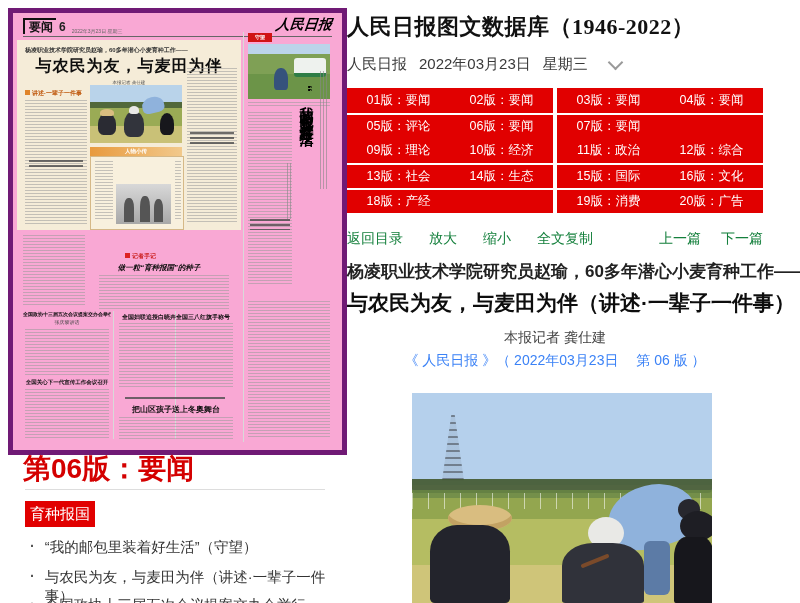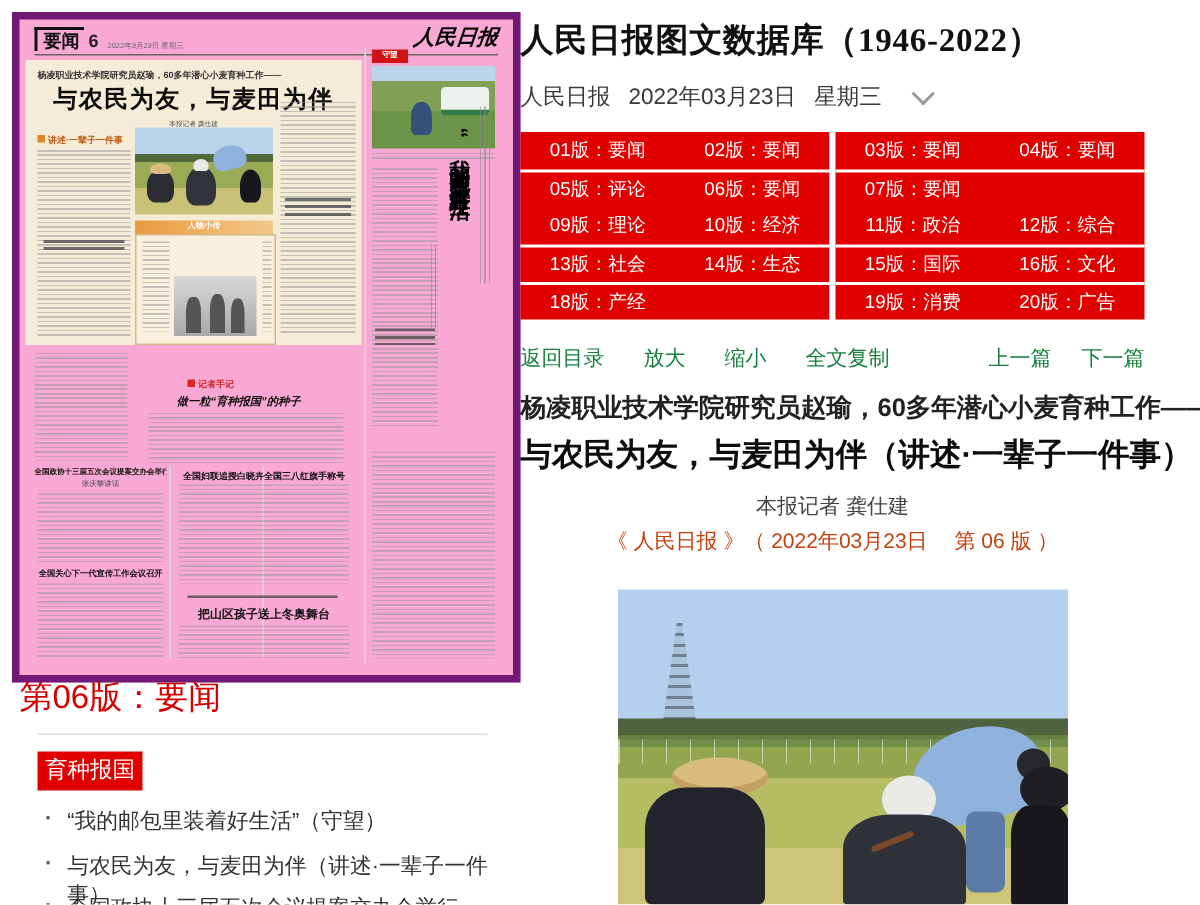--- a/index.html
+++ b/index.html
@@ -33,21 +33,21 @@
   .notes-tag::before{content:"";display:inline-block;width:5px;height:5px;background:#d22;margin-right:2px;}
   .mini-h{font-weight:bold;color:#111;text-align:center;white-space:nowrap;overflow:hidden;}
   .colrule{background:#d9d9d9;width:1px;}
   
   .side-tag{left:235px;top:20px;width:24px;height:9px;background:#d42;background:#d01414;color:#fff;font-size:5px;text-align:center;line-height:9px;font-weight:bold;}
   .green-photo{left:235px;top:31px;width:82px;height:55px;overflow:hidden;background:linear-gradient(#bcd4ea 0 18%,#7fa055 18% 55%,#6c9448 55% 100%);}
   .van{position:absolute;left:46px;top:14px;width:32px;height:15px;background:#eef2ee;border-radius:3px;border-bottom:4px solid #2e7d46;}
   .postman{position:absolute;left:26px;top:24px;width:14px;height:22px;background:#35527c;border-radius:45% 45% 20% 20%;}
   .vtitle{writing-mode:vertical-rl;font-size:14px;font-weight:bold;color:#000;letter-spacing:3px;line-height:22px;}
   
-  .pg-title{left:13px;top:450px;font-size:22px;font-weight:normal;color:#d40000;}
+  .pg-title{left:23px;top:450px;font-size:28px;font-weight:bold;color:#d40000;}
   .divider{left:25px;top:489px;width:300px;height:1px;background:#ddd;}
   .sec-news{left:25px;top:501px;width:70px;height:26px;background:#e10000;color:#fff;font-size:15px;text-align:center;line-height:26px;}
   .news-item{left:30px;width:300px;font-size:14.5px;color:#333;display:flex;align-items:flex-start;}
   .news-item .bullet{color:#555;margin-right:10px;font-weight:bold;}
   
   .db-title{left:347px;top:12px;font-size:22px;font-weight:bold;color:#111;font-family:"Liberation Serif","DejaVu Serif",serif;letter-spacing:.5px;}
   .issue-row{left:347px;top:54px;height:20px;display:flex;align-items:center;font-size:15px;color:#3a3a3a;cursor:pointer;}
   .issue-row .sp{margin-right:12px;white-space:nowrap;}
   .chev{width:9px;height:9px;border-right:2px solid #9a9a9a;border-bottom:2px solid #9a9a9a;transform:rotate(45deg);margin-left:6px;margin-top:-4px;}
   .grid{left:347px;top:88px;width:416px;height:125px;display:flex;}
@@ -55,21 +55,21 @@
   .grid-gap{width:4px;background:#fff;}
   .grow{height:25px;display:flex;box-sizing:border-box;}
   .grow.sep{border-top:2px solid #fff;}
   .gcell{width:50%;color:#fff;font-size:12.5px;display:flex;align-items:center;justify-content:center;cursor:pointer;white-space:nowrap;}
   .toolbar{left:347px;top:230px;width:416px;height:20px;display:flex;align-items:flex-start;font-size:14px;color:#15803d;}
   .tb{margin-right:26px;cursor:pointer;white-space:nowrap;}
   .tb-right{margin-left:auto;margin-right:0;display:flex;gap:20px;}
   .art-kicker{left:347px;top:260px;width:416px;text-align:center;font-size:17px;font-weight:bold;color:#222;white-space:nowrap;}
   .art-title{left:347px;top:289px;width:416px;text-align:center;font-size:21px;font-weight:bold;color:#0d0d0d;white-space:nowrap;}
   .art-byline{left:347px;top:329px;width:416px;text-align:center;font-size:14px;color:#444;}
-  .art-source{left:347px;top:352px;width:416px;text-align:center;font-size:14px;color:#c2410c;}
+  .art-source{left:347px;top:352px;width:416px;text-align:center;font-size:14px;color:#3b82f6;}
   
   .photo{left:412px;top:393px;width:300px;height:210px;overflow:hidden;background:linear-gradient(#b5d0ec 0 44%,#dbe9f6 44% 46%,#93a64f 46% 60%,#b5bd62 60% 82%,#cfc579 82% 100%);}
   .treeline{position:absolute;left:0;top:86px;width:300px;height:14px;background:#41572e;border-radius:0 0 4px 4px;opacity:.9;}
   .treeline2{position:absolute;left:0;top:97px;width:300px;height:8px;background:#6d8a49;opacity:.8;}
   .tower{position:absolute;left:30px;top:22px;width:22px;height:66px;background:repeating-linear-gradient(to bottom,rgba(96,106,118,.8) 0 2px,rgba(96,106,118,.12) 2px 7px);clip-path:polygon(42% 0,58% 0,100% 100%,0 100%);}
   .stakes{position:absolute;left:0;top:100px;width:300px;height:16px;background:repeating-linear-gradient(90deg,rgba(255,255,255,.55) 0 1px,transparent 1px 16px);}
   .fig{position:absolute;}
   
 </style>
 </head>

